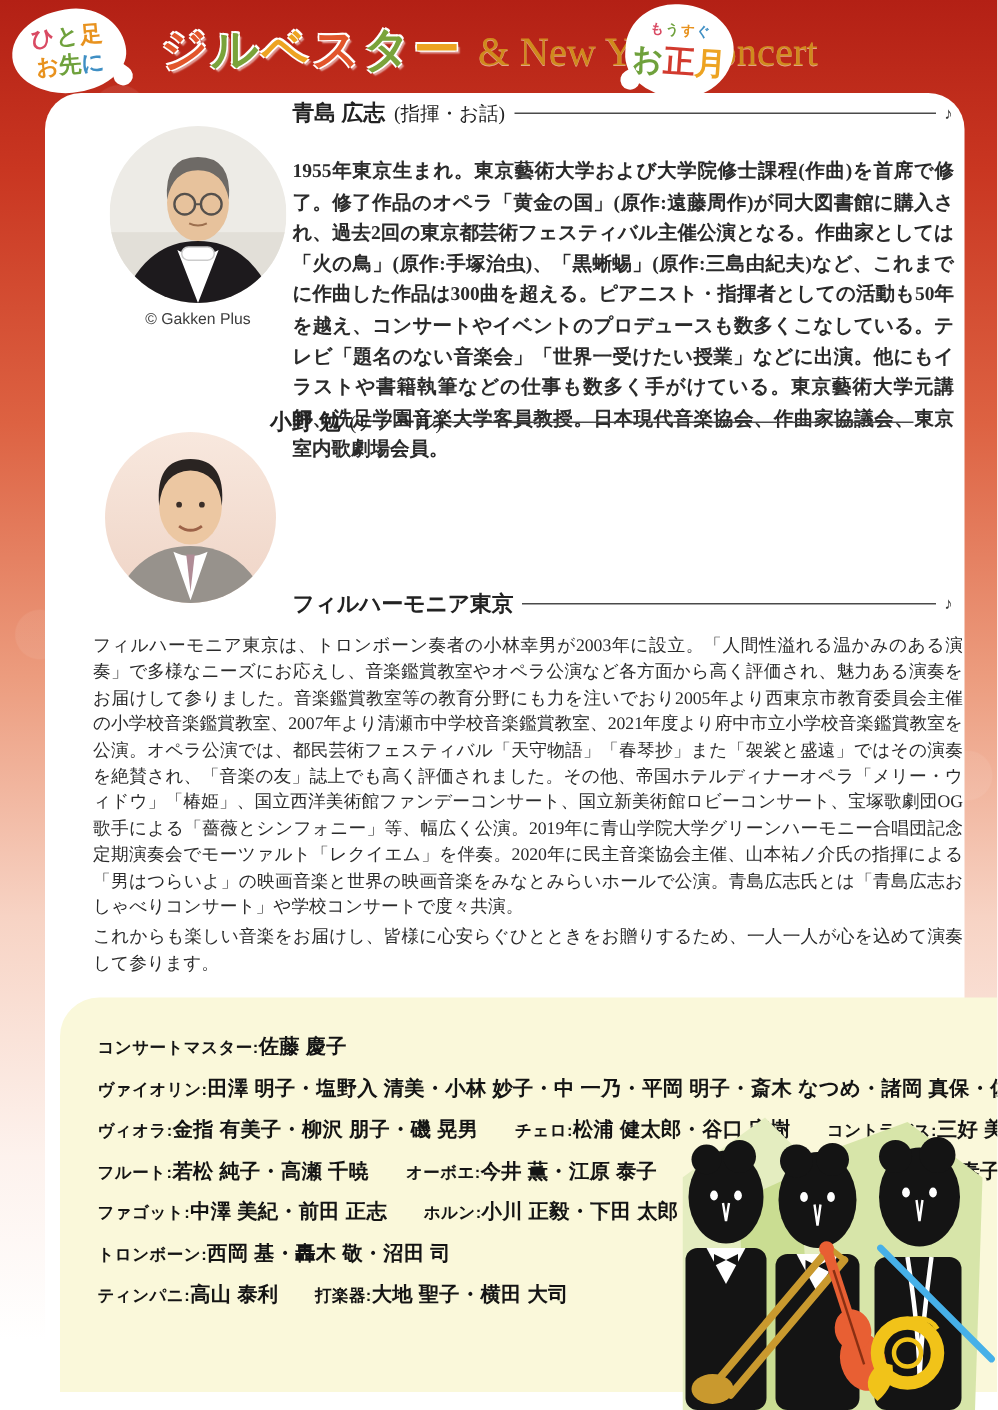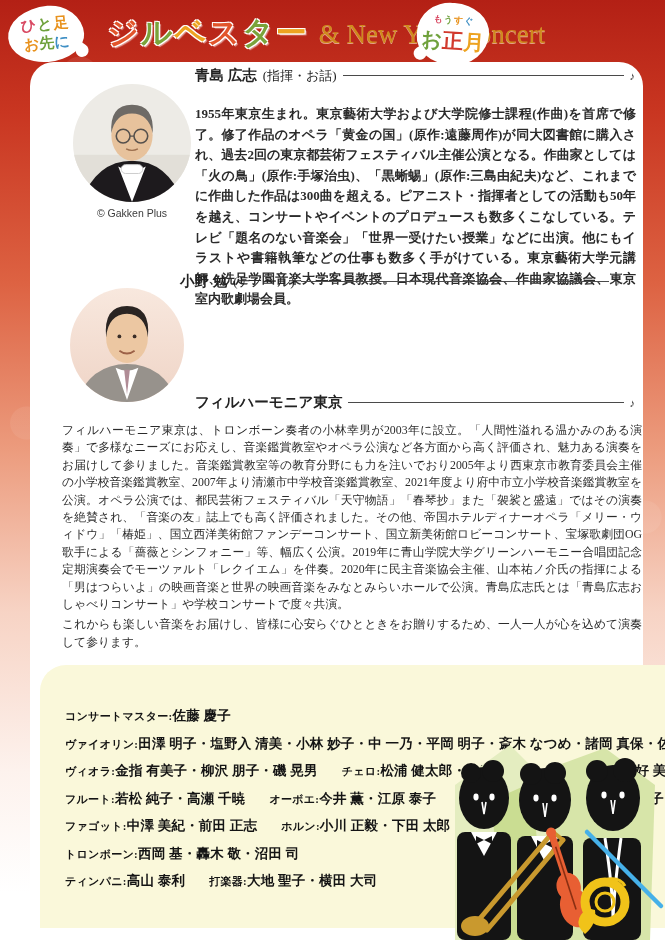--- a/index.html
+++ b/index.html
@@ -58,21 +58,21 @@
   .photo svg{display:block;}
   .credit{position:absolute;font-family:"Liberation Sans","DejaVu Sans",sans-serif;font-size:10.5px;color:#3c3c3c;width:150px;text-align:center;}
   
   .ph-logo{position:relative;width:118px;height:118px;}
   .ph-logo .script{position:absolute;width:100%;text-align:center;color:#fff;
     font-family:"Liberation Serif","DejaVu Serif",serif;font-style:italic;font-weight:bold;}
   .ph-logo .s1{top:62px;font-size:15.5px;letter-spacing:.5px;}
   .ph-logo .s2{top:80px;font-size:14px;}
   
   .members{position:absolute;left:40px;top:665px;width:625px;height:263px;background:#faf8da;border-radius:26px 0 0 0;}
-  .mlist{position:absolute;left:25px;top:20px;width:585px;font-family:Liberation Serif, serif;color:#141414;margin-top:17px;}
+  .mlist{position:absolute;left:25px;top:20px;width:585px;font-family:Liberation Sans, sans-serif;color:#141414;}
   .mrow{line-height:26.5px;white-space:nowrap;}
   .mseg{margin-right:20px;}
   .mlabel{font-size:11px;font-weight:bold;letter-spacing:.3px;}
   .mnames{font-size:13.5px;font-weight:bold;letter-spacing:.2px;}
   .illus{position:absolute;left:455px;top:740px;width:210px;height:200px;z-index:4;}
 </style>
 </head>
 <body>
 
 <div id="page">

